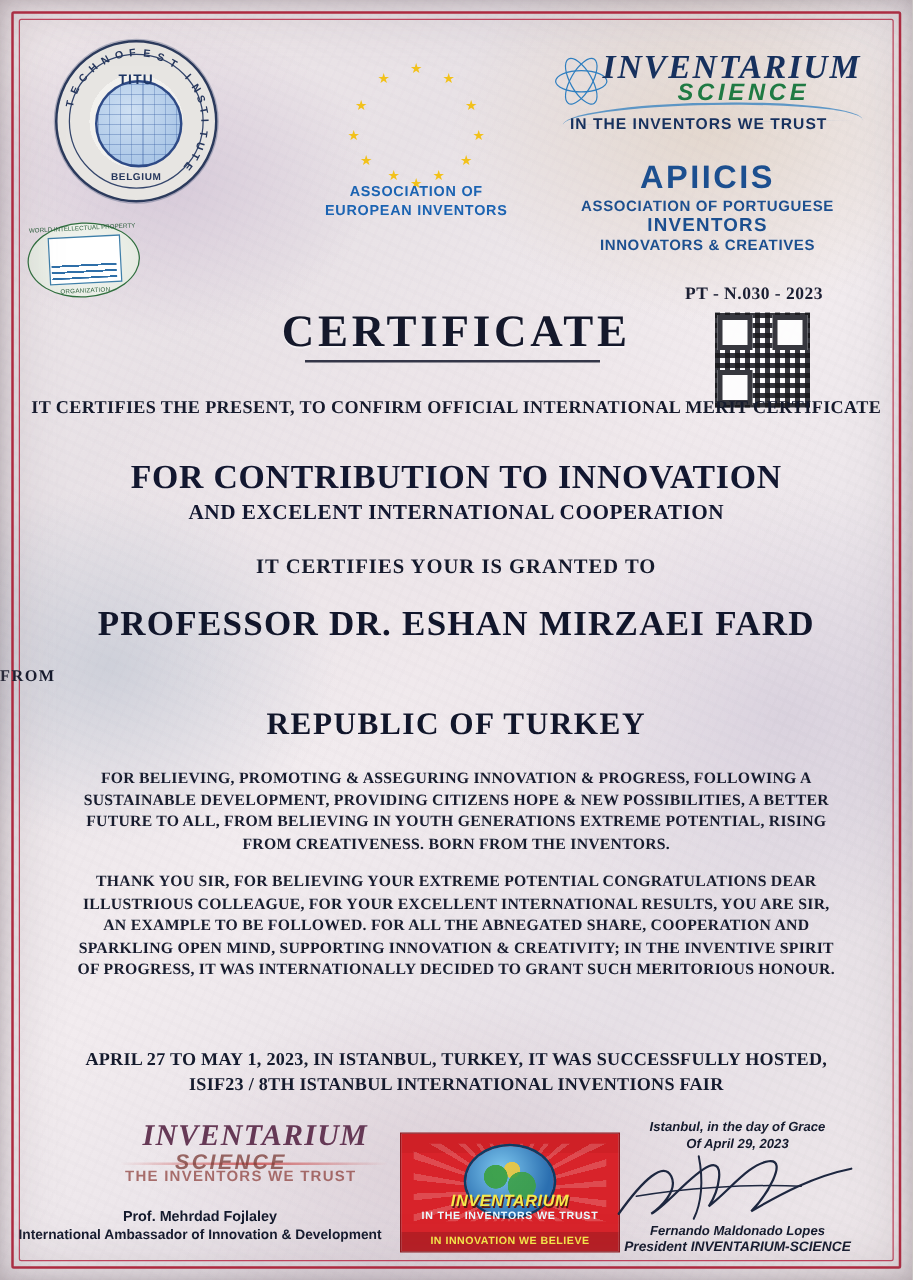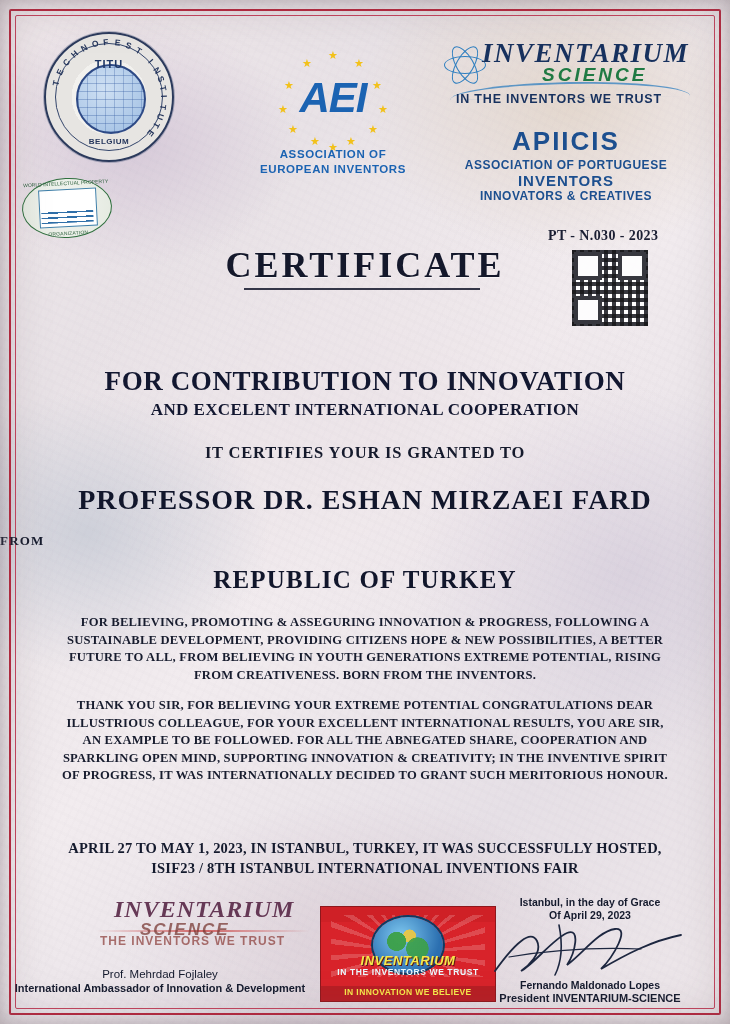--- a/index.html
+++ b/index.html
@@ -577,36 +577,37 @@
 
   .sign-left {
     position: absolute;
     left: 10px; right: 420px;
     top: 968px;
     text-align: center;
     color: #141a2d;
   }
   .sign-left .name {
     font-family: "Liberation Sans", sans-serif;
-    font-weight: normal;
+    font-weight: bold;
     font-size: 11.5px;
   }
   .sign-left .role {
     font-family: "Liberation Sans", sans-serif;
     font-weight: bold;
     font-size: 11px;
     margin-top: 2px;
   }
 
   .sign-right {
     position: absolute;
     left: 470px; right: 20px;
     top: 896px;
     text-align: center;
     color: #141a2d;
+    font-style: italic;
   }
   .sign-right .place {
     font-family: "Liberation Sans", sans-serif;
     font-weight: bold;
     font-size: 10.5px;
   }
   .sign-right .date {
     font-family: "Liberation Sans", sans-serif;
     font-weight: bold;
     font-size: 10.5px;
@@ -684,21 +685,20 @@
         <i style="left:12px;top:30px">★</i>
         <i style="left:100px;top:30px">★</i>
         <i style="left:6px;top:54px">★</i>
         <i style="left:106px;top:54px">★</i>
         <i style="left:16px;top:74px">★</i>
         <i style="left:96px;top:74px">★</i>
         <i style="left:38px;top:86px">★</i>
         <i style="left:74px;top:86px">★</i>
         <i style="left:56px;top:92px">★</i>
       </div>
-      <div class="aei">AEI</div>
       <div class="sub1">ASSOCIATION OF</div>
       <div class="sub2">EUROPEAN INVENTORS</div>
     </div>
 
     <div class="logo-inv">
       <div class="atom">
         <div class="e"></div>
         <div class="e e2"></div>
         <div class="e e3"></div>
       </div>
@@ -717,20 +717,21 @@
 
     <div class="pt-number">PT - N.030 - 2023</div>
     <div class="qr">
       <div class="fp fp1"></div>
       <div class="fp fp2"></div>
       <div class="fp fp3"></div>
     </div>
 
     <div class="title">CERTIFICATE</div>
     <div class="title-rule"></div>
+    <div class="line-merit">IT CERTIFIES THE PRESENT, TO CONFIRM  OFFICIAL  INTERNATIONAL  MERIT CERTIFICATE</div>
     <div class="headline1">FOR CONTRIBUTION TO INNOVATION</div>
     <div class="headline2">AND EXCELENT INTERNATIONAL COOPERATION</div>
     <div class="granted">IT CERTIFIES YOUR IS GRANTED TO</div>
     <div class="recipient">PROFESSOR DR. ESHAN MIRZAEI FARD</div>
     <div class="from">FROM</div>
     <div class="country">REPUBLIC OF TURKEY</div>
     <div class="para para1">FOR BELIEVING, PROMOTING &amp; ASSEGURING INNOVATION &amp; PROGRESS, FOLLOWING A SUSTAINABLE DEVELOPMENT, PROVIDING CITIZENS HOPE &amp; NEW POSSIBILITIES, A BETTER FUTURE TO ALL, FROM BELIEVING IN YOUTH GENERATIONS EXTREME POTENTIAL, RISING FROM CREATIVENESS. BORN FROM THE INVENTORS.</div>
     <div class="para para2">THANK YOU SIR, FOR BELIEVING YOUR EXTREME POTENTIAL CONGRATULATIONS DEAR ILLUSTRIOUS COLLEAGUE, FOR YOUR EXCELLENT INTERNATIONAL RESULTS, YOU ARE SIR, AN EXAMPLE TO BE FOLLOWED. FOR ALL THE ABNEGATED SHARE, COOPERATION AND SPARKLING OPEN MIND, SUPPORTING INNOVATION &amp; CREATIVITY; IN THE INVENTIVE SPIRIT OF PROGRESS, IT WAS INTERNATIONALLY DECIDED TO GRANT SUCH MERITORIOUS HONOUR.</div>
     <div class="hosted">APRIL 27 TO MAY 1, 2023, IN ISTANBUL, TURKEY, IT WAS SUCCESSFULLY HOSTED, ISIF23 / 8TH ISTANBUL INTERNATIONAL INVENTIONS FAIR</div>
 

